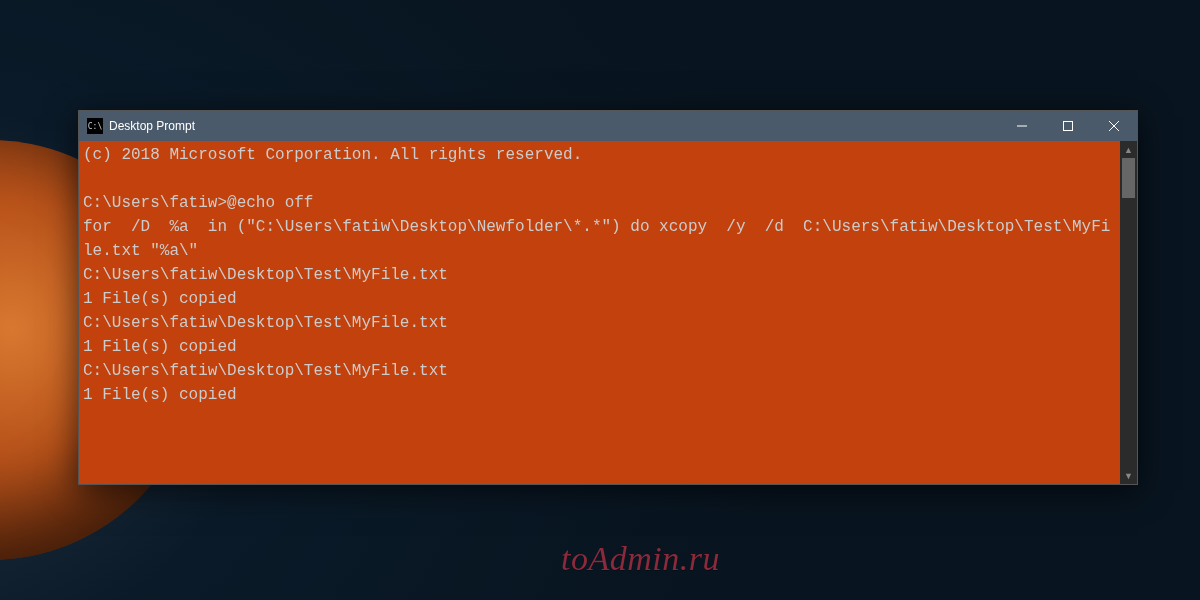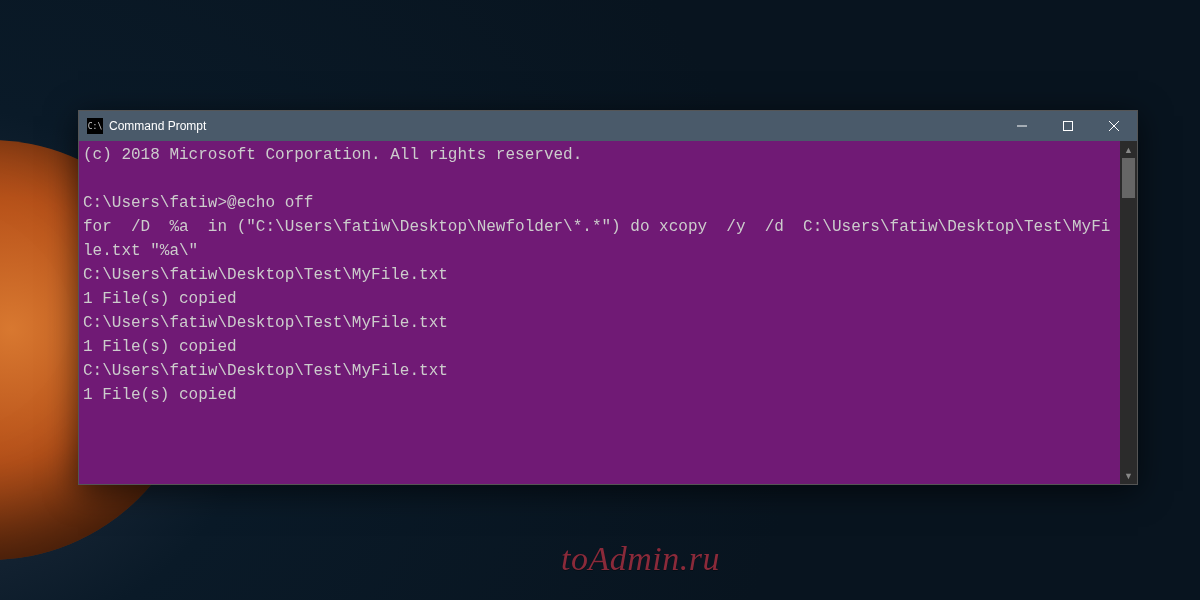--- a/index.html
+++ b/index.html
@@ -65,21 +65,21 @@
     color: #fff;
   }
   .winbtn svg { width: 10px; height: 10px; stroke: #fff; stroke-width: 1; fill: none; }
   .console-wrap {
     flex: 1;
     display: flex;
     background: #000;
   }
   .console {
     flex: 1;
-    background: #701a75;
+    background: #c2410c;
     color: #cccccc;
     font-family: Consolas, "Courier New", monospace;
     font-size: 16px;
     line-height: 1.5;
     padding: 2px 4px;
     white-space: pre-wrap;
     word-break: break-all;
     overflow: hidden;
   }
   .vscroll {
@@ -119,21 +119,21 @@
   }
 </style>
 </head>
 <body>
 
 <div class="moon"></div>
 
 <div class="window">
   <div class="titlebar">
     <div class="titlebar-icon">C:\</div>
-    <div class="titlebar-title">Command Prompt</div>
+    <div class="titlebar-title">Desktop Prompt</div>
     <div class="titlebar-spacer"></div>
     <div class="winbtn">
       <svg viewBox="0 0 10 10">
           <line x1="0" y1="5" x2="10" y2="5"></line>
         </svg>
     </div>
     <div class="winbtn">
       <svg viewBox="0 0 10 10">
           <rect x="0.5" y="0.5" width="9" height="9"></rect>
         </svg>

